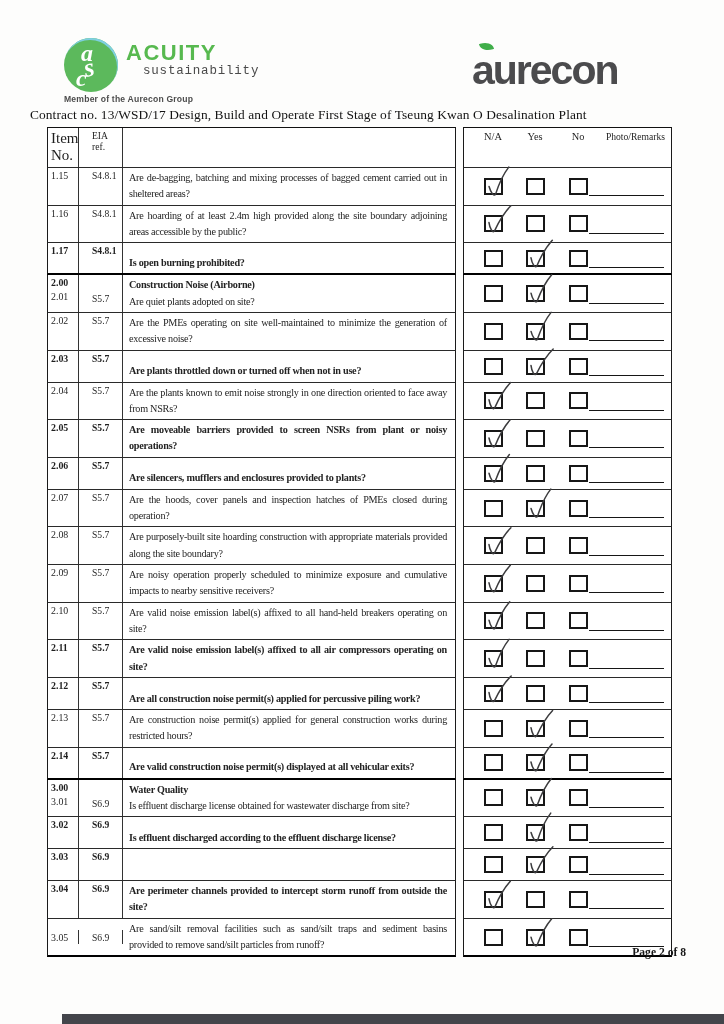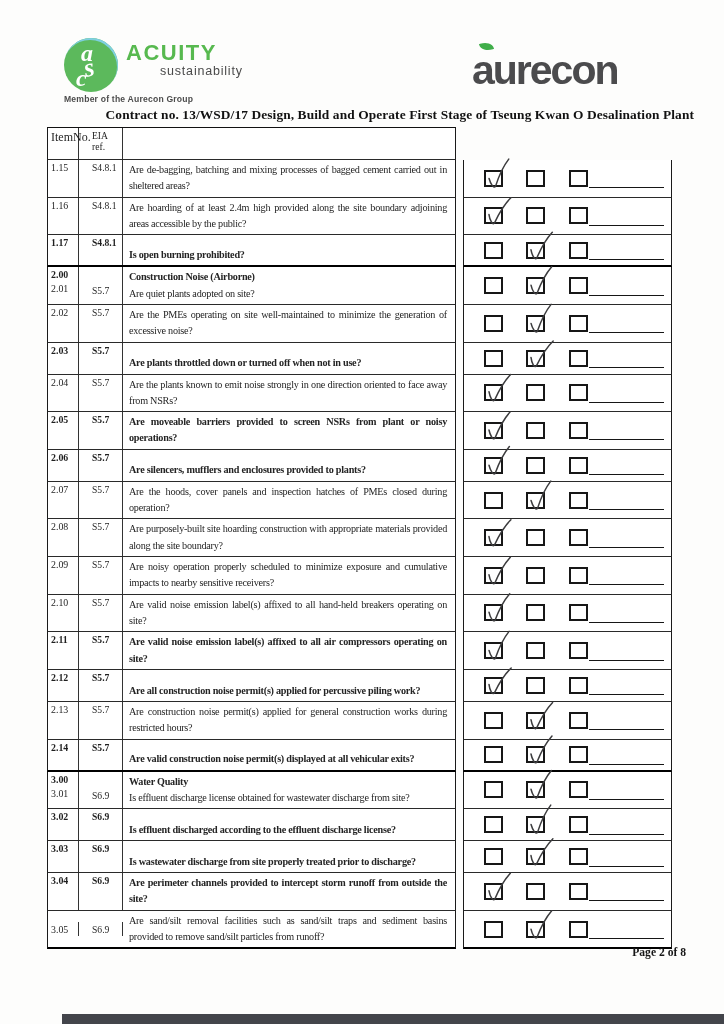--- a/index.html
+++ b/index.html
@@ -11,32 +11,32 @@
   .acuity{position:absolute;left:64px;top:38px;width:200px;height:66px;}
   .acuity-circle{position:absolute;left:0;top:0;width:54px;height:54px;border-radius:50%;
         background:#5cb95c;box-shadow:-1px 2px 0 0 #7ecfe0 inset;}
   .acuity-circle span{position:absolute;color:#ffffff;font-family:"Liberation Serif",serif;
         font-style:italic;font-weight:bold;line-height:1;}
   .acuity-m1{left:17px;top:3px;font-size:24px;}
   .acuity-m2{left:20px;top:17px;font-size:26px;transform:rotate(-12deg);}
   .acuity-m3{left:12px;top:28px;font-size:24px;}
   .acuity-word{position:absolute;left:62px;top:2px;font-family:"Liberation Sans",sans-serif;
         font-weight:bold;font-size:22px;letter-spacing:1.5px;color:#57b94f;}
-  .acuity-sub{position:absolute;left:96px;top:26px;font-family:Liberation Sans, sans-serif;
+  .acuity-sub{position:absolute;left:79px;top:26px;font-family:Liberation Mono, monospace;
         font-size:12.5px;letter-spacing:.8px;color:#4a4a4a;}
   .acuity-tag{position:absolute;left:0px;top:56px;width:200px;font-family:"Liberation Sans",sans-serif;
         font-weight:bold;font-size:8.6px;color:#4c4c4c;letter-spacing:.2px;}
   .aurecon{position:absolute;left:472px;top:44px;width:200px;height:55px;}
   .aurecon-word{position:absolute;left:0;top:6px;font-family:"Liberation Sans",sans-serif;
         font-weight:bold;font-size:41px;letter-spacing:-2px;color:#4b4b4d;line-height:1;}
   .aurecon-leaf{position:absolute;left:8px;top:-2px;width:13px;height:9px;background:#3fae49;
         border-radius:0 90% 0 90%;transform:rotate(-18deg);}
 
-  .doc-title{position:absolute;left:30px;top:107px;width:664px;text-align:right;
-        font-weight:bold;font-size:13.4px;letter-spacing:.1px;color:#121212;}
+  .doc-title{position:absolute;left:30px;top:107px;width:664px;text-align:left;
+        font-weight:normal;font-size:13.4px;letter-spacing:.1px;color:#121212;}
 
   
   .tbl{position:absolute;left:47px;top:127px;width:625px;}
   .row{display:flex;align-items:stretch;}
   .row--double{min-height:37px;}
   .row--single{min-height:32px;font-weight:bold;}
   .row--header{min-height:33px;}
   .left{width:409px;display:flex;box-sizing:border-box;
         border-left:1.4px solid #1a1a1a;border-right:1.2px solid #1a1a1a;
         border-bottom:1.2px solid #2a2a2a;background:#fff;}
@@ -53,22 +53,22 @@
   .c-item{width:31px;border-right:1px solid #333;padding:2px 1px 1px 3px;font-size:9.9px;}
   .c-ref{width:34px;border-right:1px solid #333;padding:2px 1px 1px 3px;font-size:9.6px;margin-left:10px;}
   .c-q{flex:1;padding:2px 8px 2px 6px;font-size:10.2px;line-height:1.6;
         text-align:justify;letter-spacing:-0.25px;color:#242424;}
   .row--single .c-q{display:flex;align-items:flex-end;}
   .sec-no{font-weight:bold;margin-bottom:3px;}
   .sec-title{font-weight:bold;text-align:left;}
   .ref-spacer{height:16px;}
 
   
-  .hdr-item{display:flex;flex-direction:row;justify-content:space-between;
-        padding:2px 9px 3px 3px;font-size:12px;}
+  .hdr-item{display:flex;flex-direction:column;justify-content:space-between;
+        padding:2px 9px 3px 3px;font-size:15px;}
   .right--header{align-items:start;padding-top:3px;font-size:10.4px;}
   .right--header div{justify-self:center;}
   .h-remarks{font-size:9.6px;}
 
   
   .cb-col{justify-self:center;position:relative;}
   .cb{display:block;width:19px;height:17px;border:2px solid #171717;background:#fff;
         position:relative;box-sizing:border-box;}
   .tick{position:absolute;left:-3px;top:-10px;width:28px;height:31px;overflow:visible;
         transform:rotate(var(--r,0deg));}
@@ -108,20 +108,26 @@
     <div class="row row--header">
       <div class="left">
         <div class="cell c-item hdr-item">
           <div>Item</div>
           <div>No.</div>
         </div>
         <div class="cell c-ref">EIA ref.</div>
         <div class="cell c-q"></div>
       </div>
       <div class="gap"></div>
+      <div class="right right--header">
+        <div>N/A</div>
+        <div>Yes</div>
+        <div>No</div>
+        <div class="h-remarks">Photo/Remarks</div>
+      </div>
     </div>
     <div>
         <div class="row row--double">
           <div class="left">
             <div class="cell c-item">
               <div>1.15</div>
             </div>
             <div class="cell c-ref">
               <div>S4.8.1</div>
             </div>
@@ -731,23 +737,20 @@
             </div>
           </div>
         </div>
         <div class="row row--single">
           <div class="left">
             <div class="cell c-item">
               <div>3.03</div>
             </div>
             <div class="cell c-ref">
               <div>S6.9</div>
-            </div>
-            <div class="cell c-q">
-              <div>Is wastewater discharge from site properly treated prior to discharge?</div>
             </div>
           </div>
           <div class="gap"></div>
           <div class="right">
             <div class="cb-col">
               <span class="cb"></span>
             </div>
             <div class="cb-col">
               <span class="cb">
                 <svg class="tick" viewBox="0 0 28 31" style="--r: 3deg;">

